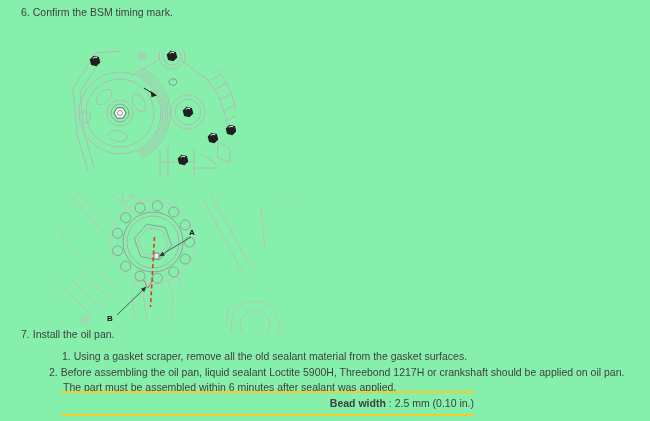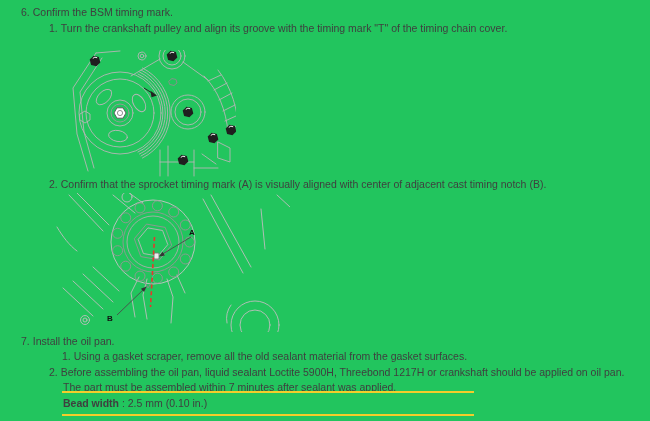--- a/index.html
+++ b/index.html
@@ -16,27 +16,24 @@
     position:absolute;left:62px;top:391px;width:411px;
     border-top:2px solid #F4CD2A;border-bottom:2px solid #F4CD2A;
     padding:4px 0 4px 1px;white-space:nowrap;line-height:13px;
   }
   .b{font-weight:bold;}
   text.fig-label{font-family:"Liberation Sans",sans-serif;font-size:8px;font-weight:bold;fill:#111;}
 </style>
 </head>
 <body>
 
-<div class="page" style="background: #22c55e; color: rgb(63, 63, 63);">
+<div class="page" style="background: #86efac; color: rgb(63, 63, 63);">
 
   <div class="line" id="l6" style="left:21px;top:6px">
     <span class="num">6.</span><span>Confirm the BSM timing mark.</span>
-  </div>
-  <div class="line" style="left:49px;top:22px">
-    <span class="num">1.</span><span>Turn the crankshaft pulley and align its groove with the timing mark "T" of the timing chain cover.</span>
   </div>
 
   <div class="fig" style="left:68px;top:50px">
     <svg width="168" height="128" viewBox="0 0 168 128">
       <defs>
         <g id="bolt">
           <polygon points="5.31,1.42 1.42,5.31 -3.89,3.89 -5.31,-1.42 -1.42,-5.31 3.89,-3.89" fill="#1f1f1f"></polygon>
           <path d="M-2.2,-2.6 a3.4,3.4 0 0 1 4.4,-0.6" stroke="#fff" stroke-width="1" fill="none"></path>
         </g>
       </defs>
@@ -95,23 +92,20 @@
       <use href="#bolt" x="163" y="80"></use>
       <use href="#bolt" x="115" y="110"></use>
 
       <g>
         <path d="M76,38 L84,43" stroke="#222" stroke-width="1" fill="none"></path>
         <polygon points="89,45.5 82.5,40.8 83.5,47.2" fill="#222"></polygon>
       </g>
     </svg>
   </div>
 
-  <div class="line" style="left:49px;top:178px">
-    <span class="num">2.</span><span>Confirm that the sprocket timing mark (A) is visually aligned with center of adjacent cast timing notch (B).</span>
-  </div>
 
   <div class="fig" style="left:55px;top:193px">
     <svg width="235" height="139" viewBox="0 0 235 139">
       <g fill="none" stroke="#bdbdbd" stroke-width="0.9" stroke-linecap="round">
 
         <path d="M14,2 L48,38"></path>
           <path d="M22,0 L54,32"></path>
         <path d="M2,34 C8,44 14,52 22,58"></path>
         <path d="M8,95 l30,28 M18,88 l30,28 M28,81 l30,28 M38,74 l26,24"></path>
         <circle cx="30" cy="127" r="4.5"></circle>
@@ -163,30 +157,30 @@
       </g>
 
       <g>
         <path d="M62,122 L90,95" stroke="#4a4a4a" stroke-width="0.9" fill="none"></path>
         <polygon points="91.5,93.5 89.1,99.0 85.9,95.7" fill="#333"></polygon>
         <text class="fig-label" x="52" y="128">B</text>
       </g>
     </svg>
   </div>
 
-  <div class="line" style="left:21px;top:335px">
+  <div class="line" style="left:21px;top:328px">
     <span class="num">7.</span><span>Install the oil pan.</span>
   </div>
   <div class="line" style="left:62px;top:350px">
     <span class="num">1.</span><span>Using a gasket scraper, remove all the old sealant material from the gasket surfaces.</span>
   </div>
   <div class="line" style="left:49px;top:366px">
     <span class="num">2.</span><span>Before assembling the oil pan, liquid sealant Loctite 5900H, Threebond 1217H or crankshaft should be applied on oil pan.</span>
   </div>
   <div class="line" style="left:63px;top:381px">
-    <span>The part must be assembled within 7 minutes after sealant was applied.</span>
+    <span>The part must be assembled within 6 minutes after sealant was applied.</span>
   </div>
 
-  <div class="callout" id="bead-callout" style="border-top-color: rgb(244, 205, 42); border-bottom-color: rgb(244, 205, 42);">
+  <div class="callout" id="bead-callout" style="border-top-color: rgb(244, 205, 42); border-bottom-color: rgb(244, 205, 42); text-align: right;">
     <span class="b">Bead width</span><span> : 2.5 mm (0.10 in.)</span>
   </div>
 
 </div>
 
 </body></html>

